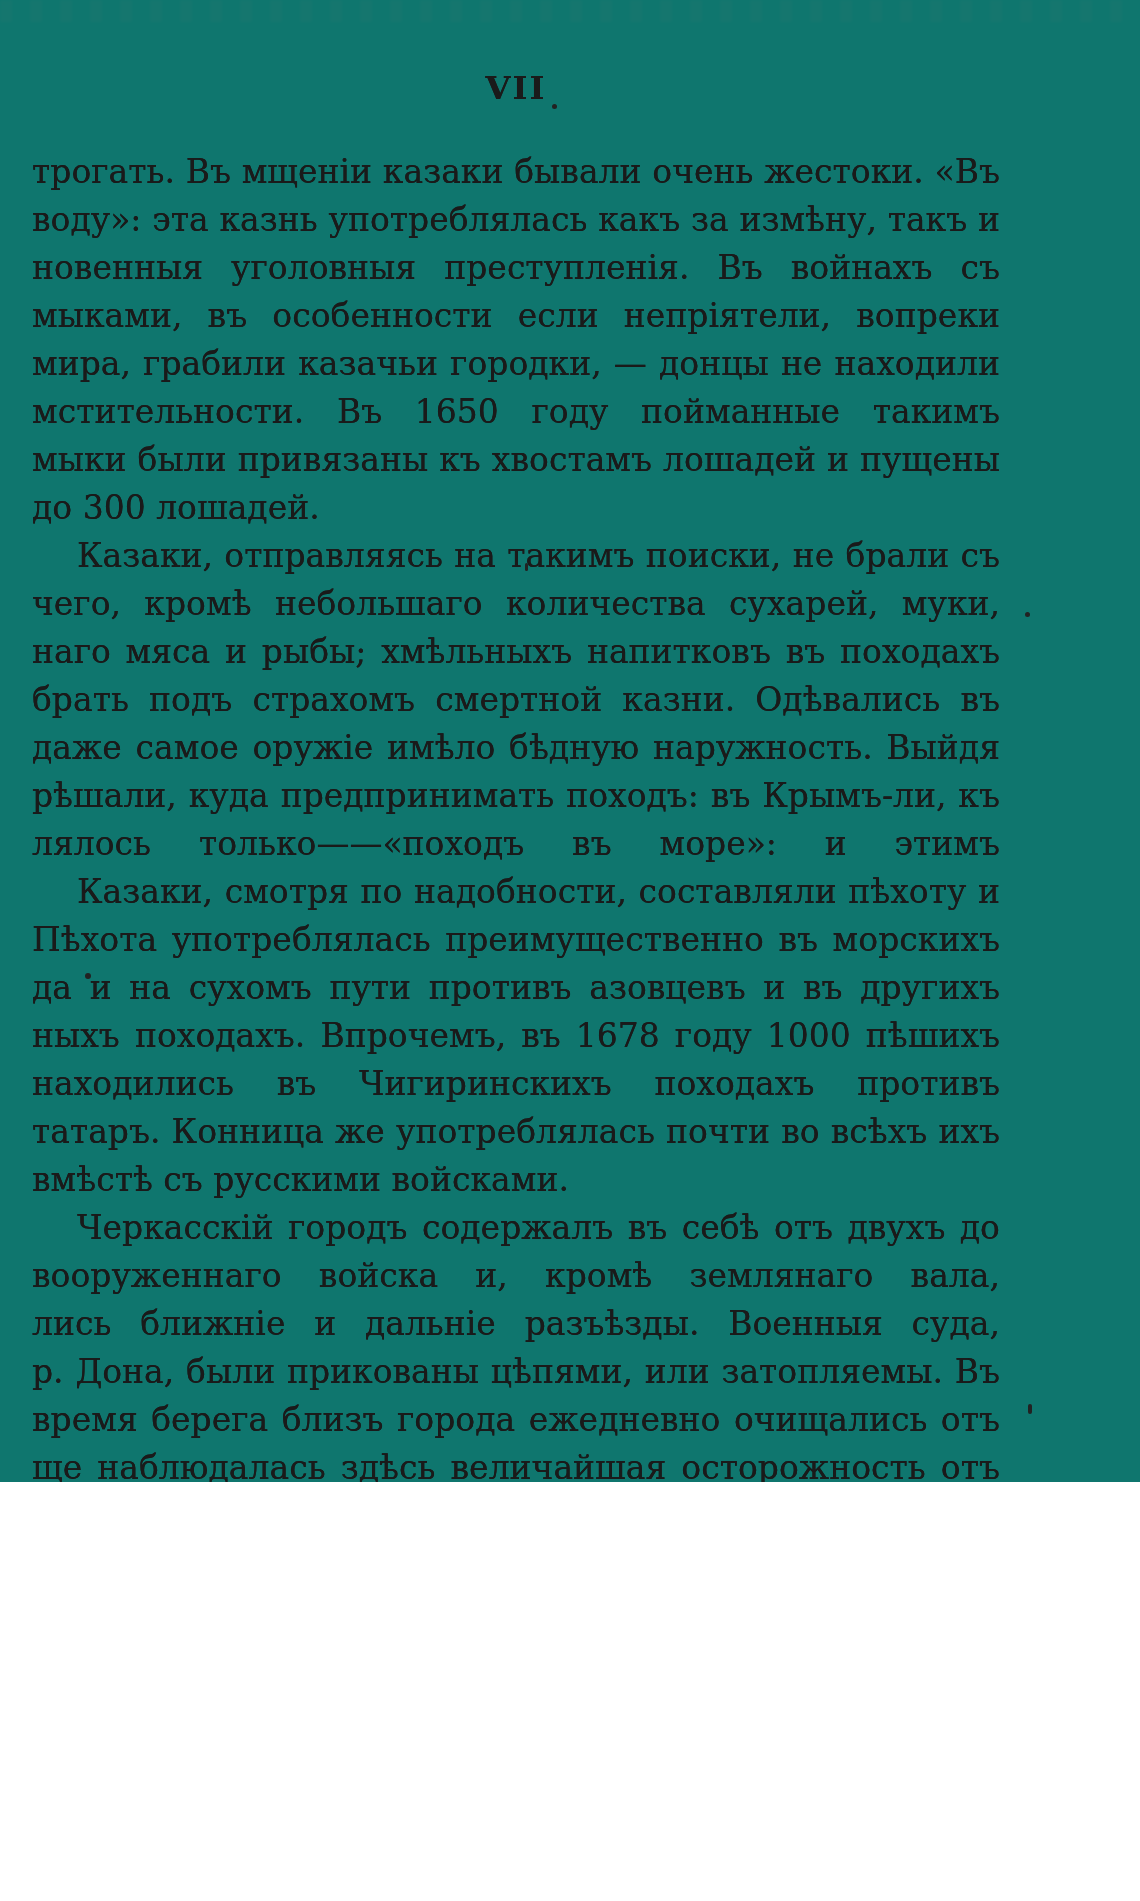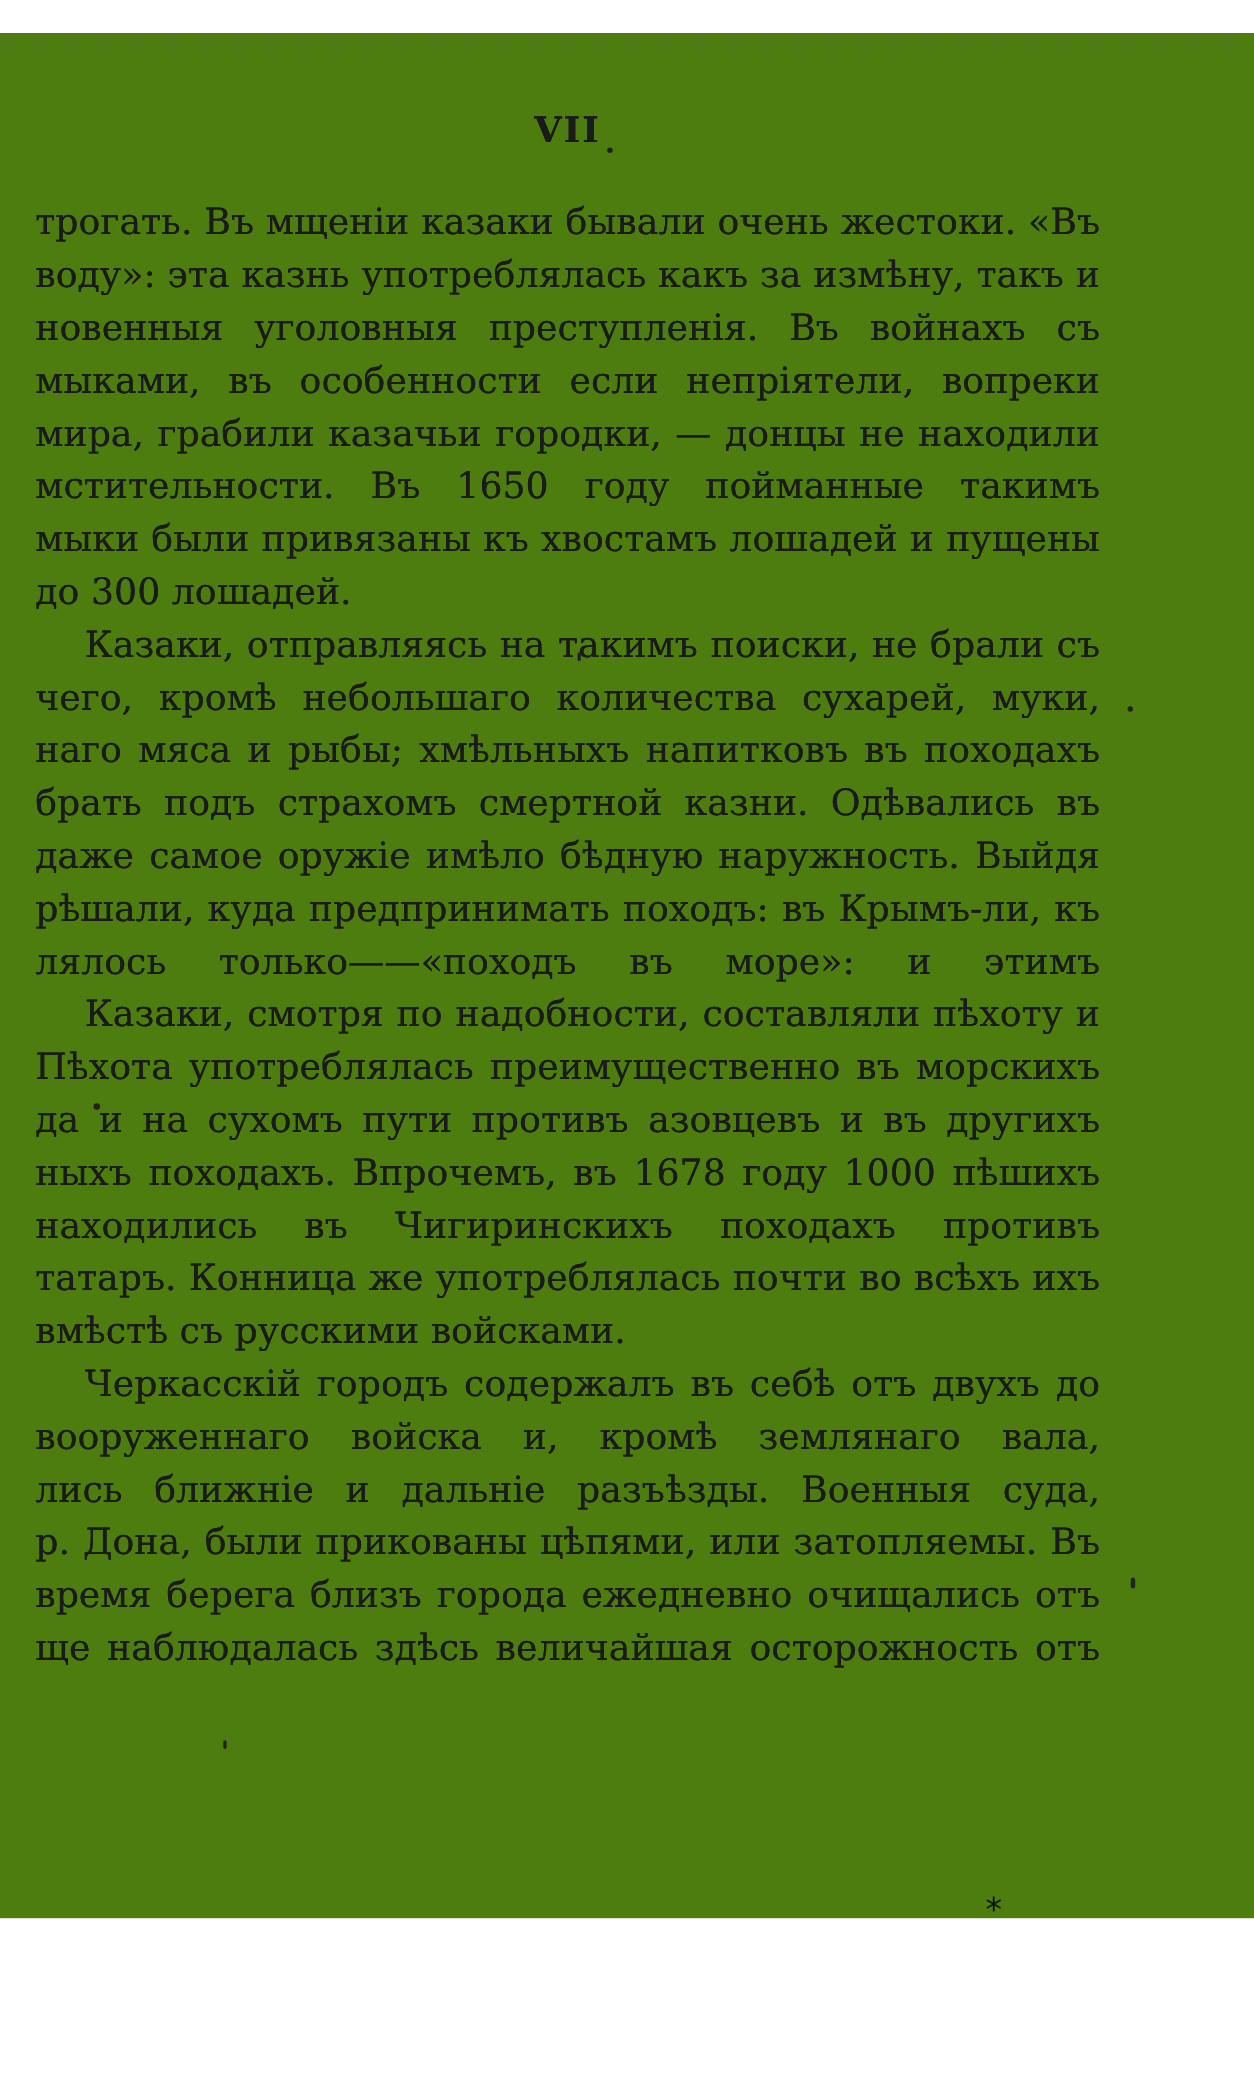--- a/index.html
+++ b/index.html
@@ -3,26 +3,25 @@
 <meta charset="utf-8">
 <style>
   html, body {
     margin: 0;
     padding: 0;
     background: #ffffff;
   }
   .page {
     position: relative;
     width: 1140px;
-    height: 1714px;
-    background: #4d7c0f;
+    height: 1482px;
+    background: #0f766e;
     overflow: hidden;
     font-family: "DejaVu Serif", "Liberation Serif", serif;
     color: #1a1a1a;
-    margin-top: 30px;
   }
   
   .scan-noise {
     position: absolute;
     top: 0; left: 0;
     width: 100%;
     height: 22px;
     background: repeating-linear-gradient(90deg,
       rgba(120,120,120,0.10) 0 12px,
       rgba(255,255,255,0) 12px 30px);

